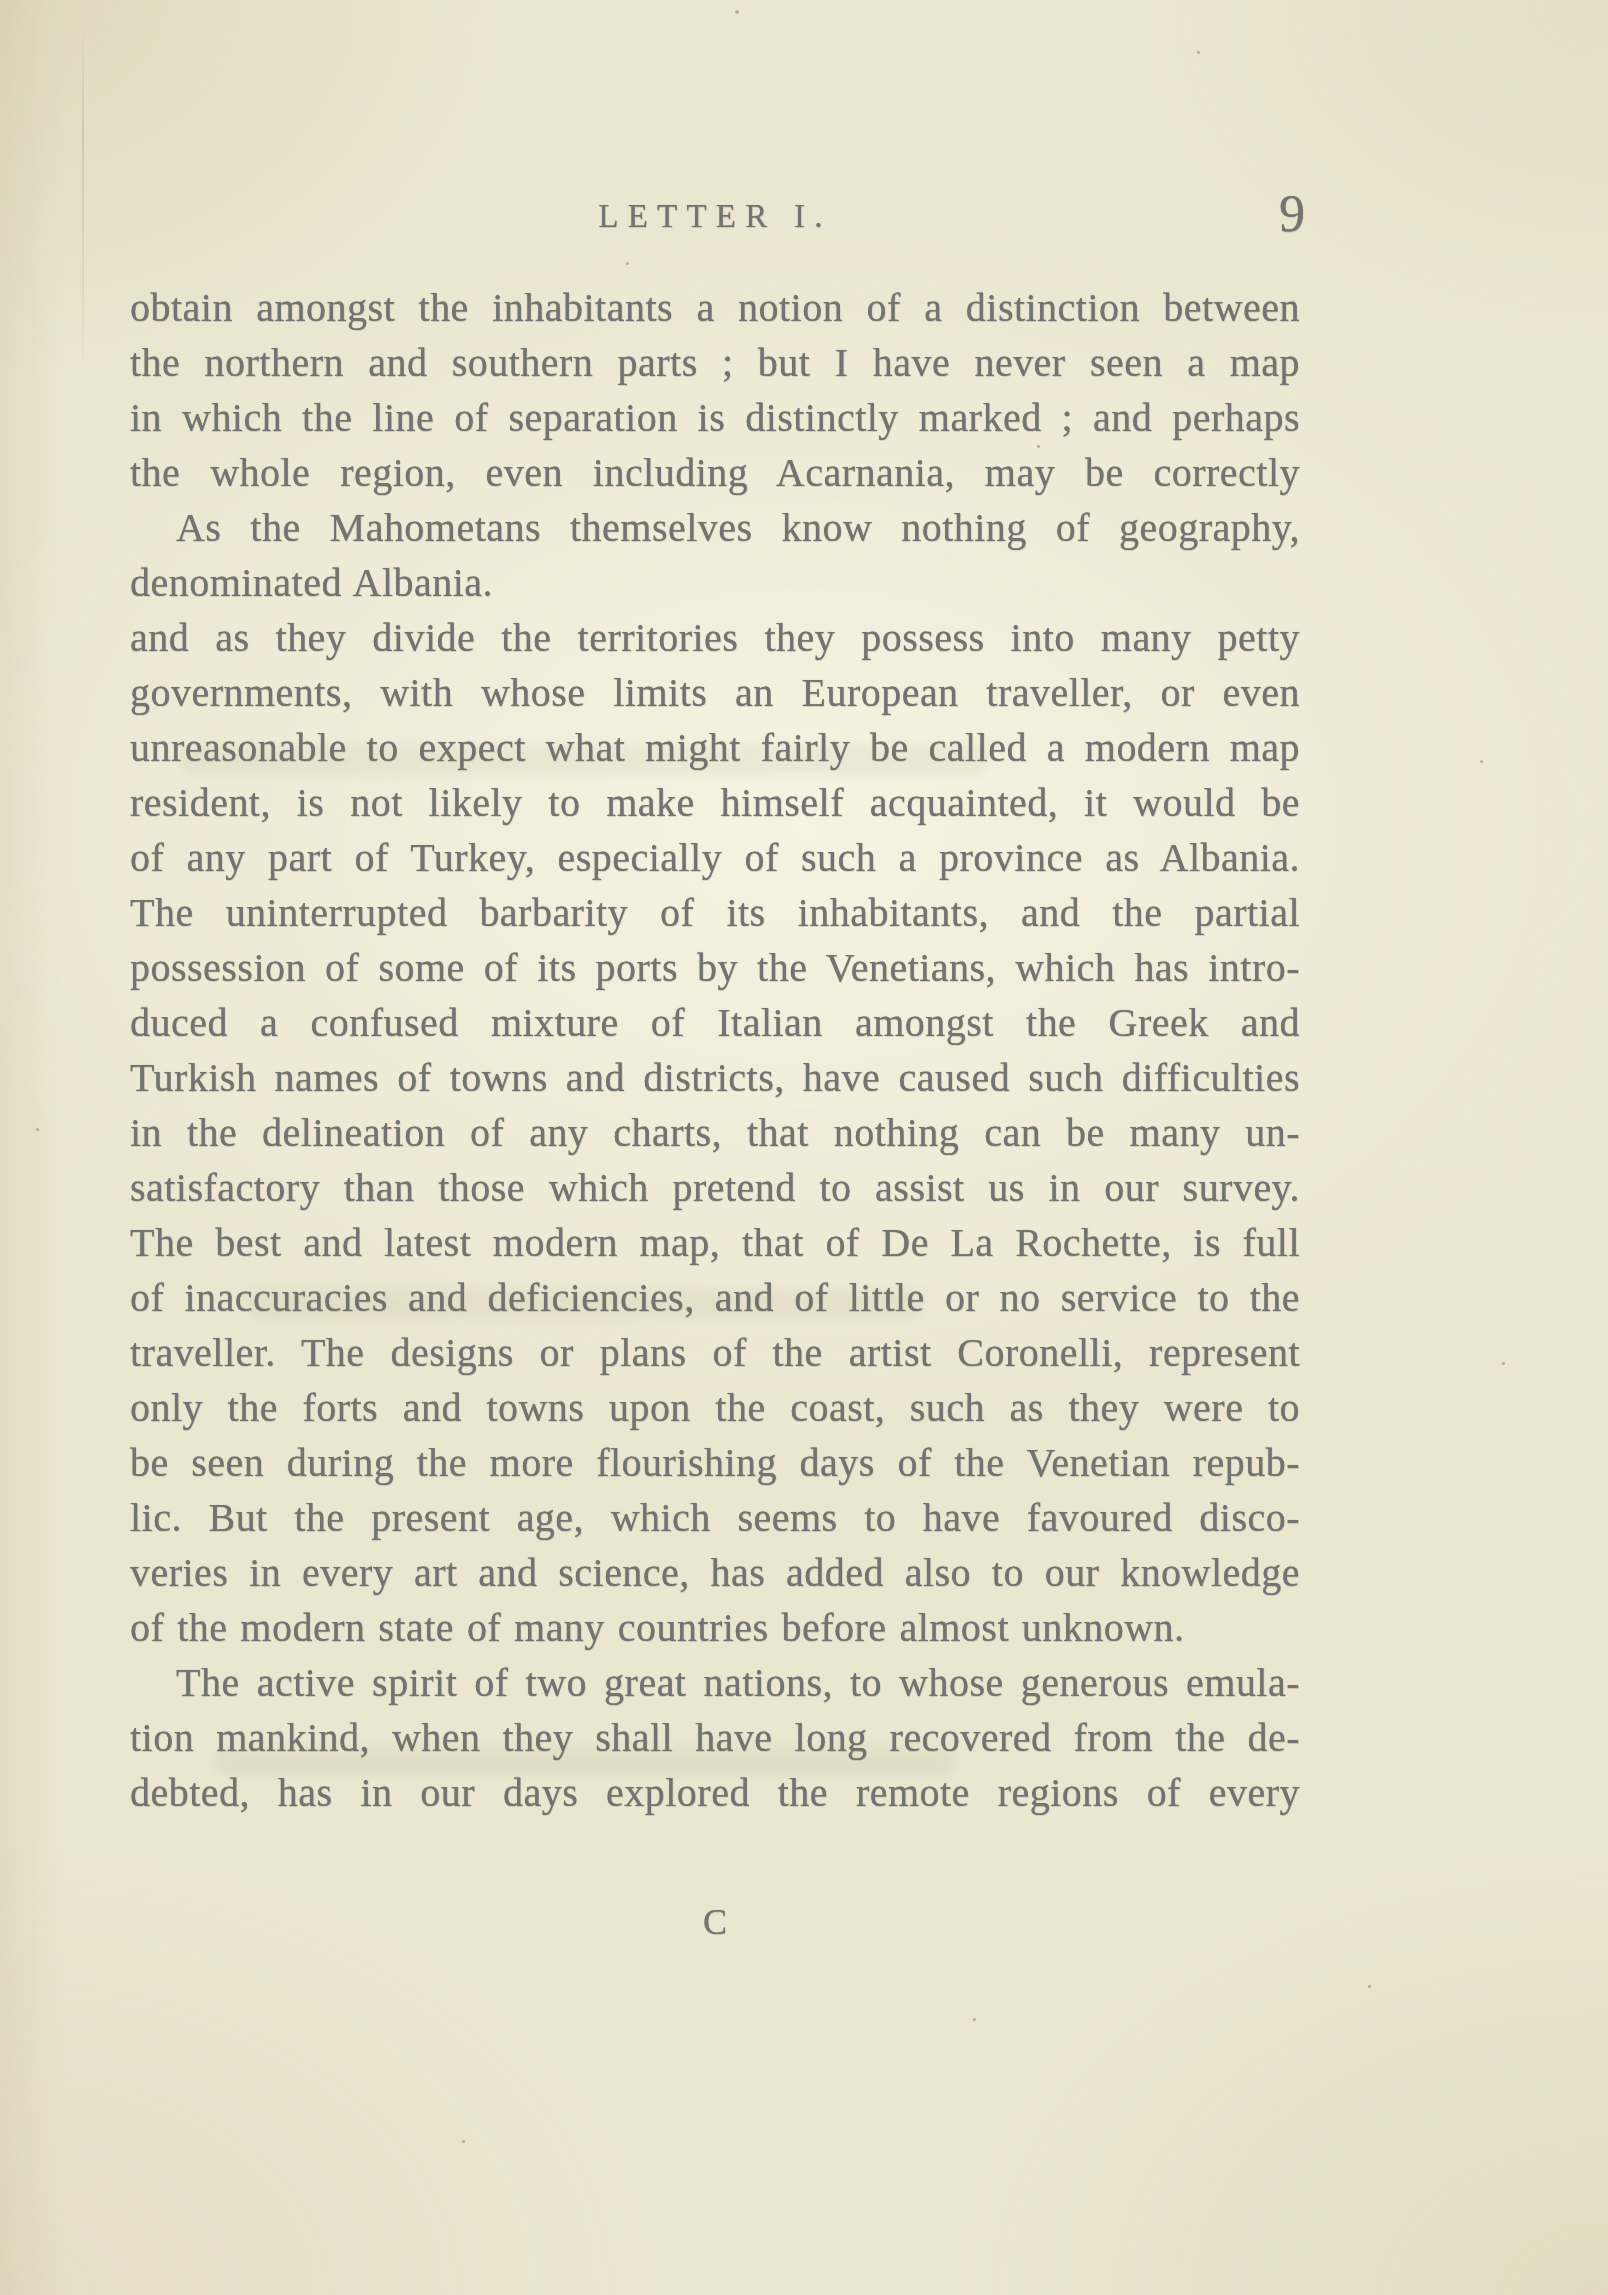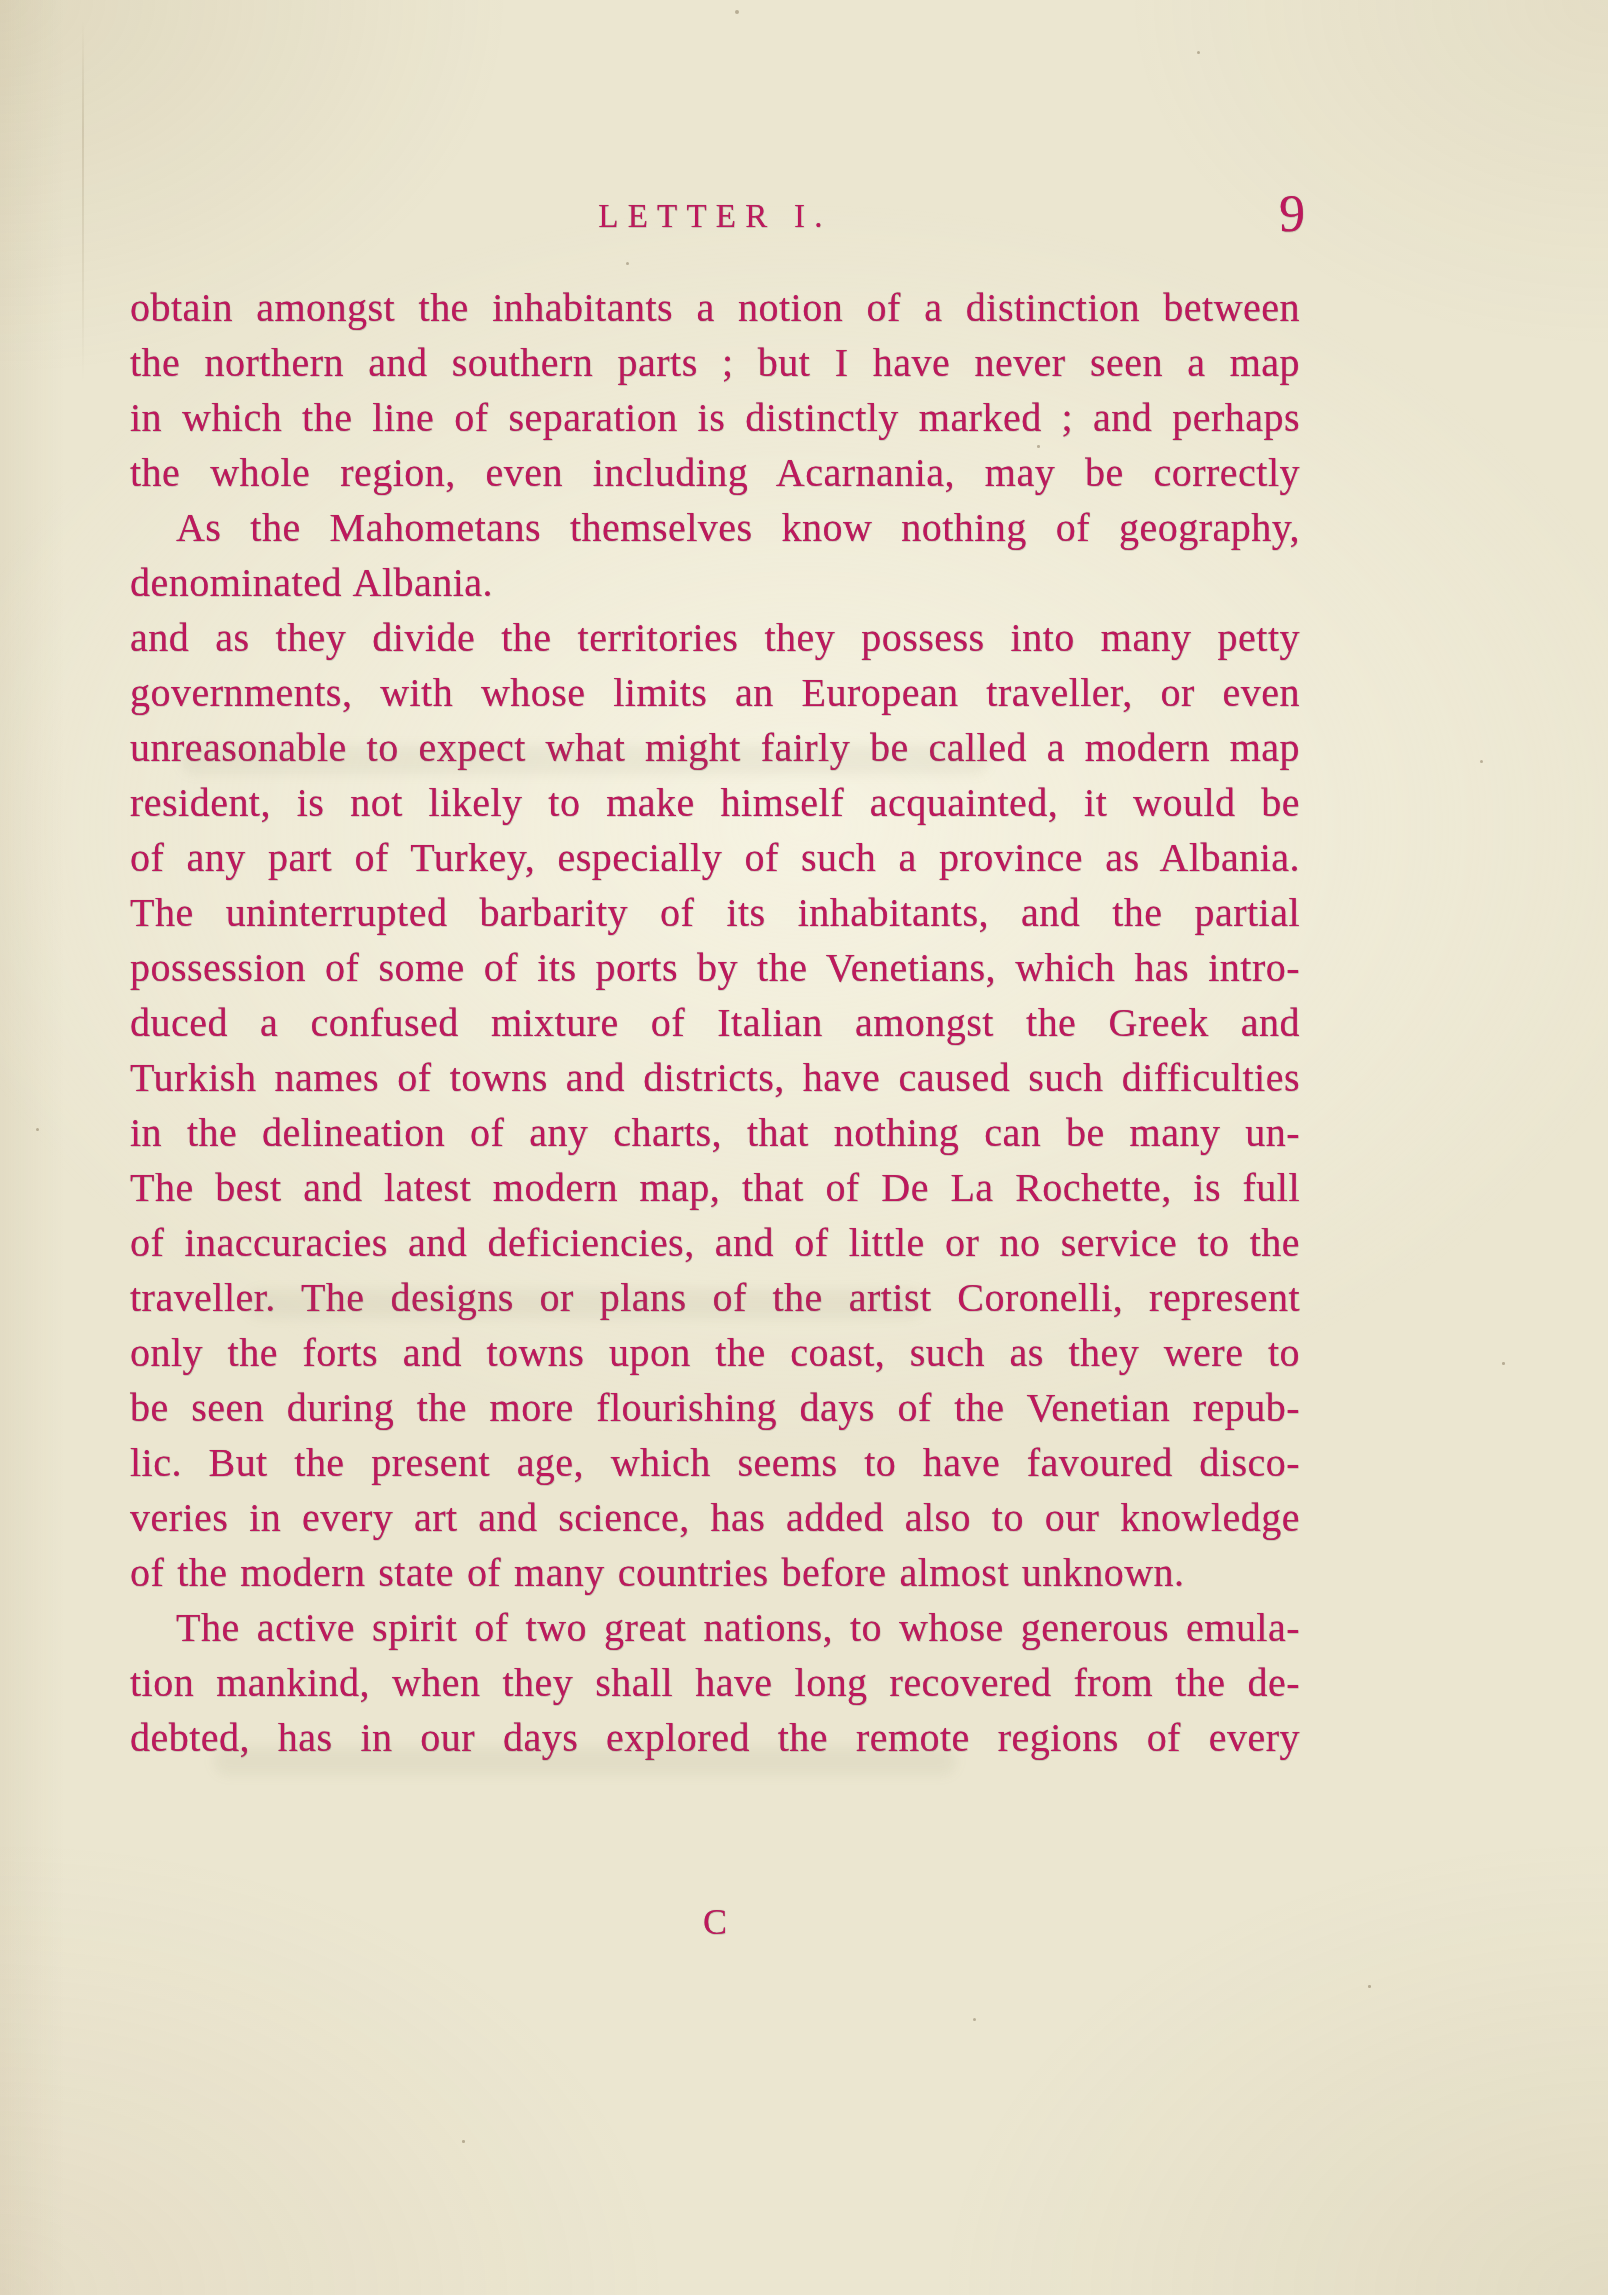--- a/index.html
+++ b/index.html
@@ -19,21 +19,21 @@
       radial-gradient(ellipse 742px 536px at 100% 0%, rgba(166,148,105,0.10), rgba(166,148,105,0) 65%),
       radial-gradient(ellipse 1030px 701px at 100% 100%, rgba(166,148,105,0.13), rgba(166,148,105,0) 65%),
       radial-gradient(ellipse 1030px 701px at 0% 100%, rgba(188,158,128,0.12), rgba(188,158,128,0) 65%),
       linear-gradient(90deg, rgba(150,130,90,0.10), rgba(150,130,90,0) 4%);
   }
   .page {
     position: absolute;
     inset: 0;
   }
   .ink {
-    color: #be185d;
+    color: #737373;
     text-shadow: 0 0 0.8px rgba(61,58,47,0.55), 0.6px 0.7px 0 rgba(61,58,47,0.14);
   }
   .running-title {
     position: absolute;
     left: 130px;
     width: 1170px;
     top: 196px;
     text-align: center;
     font-size: 33px;
     line-height: 41px;
@@ -128,20 +128,21 @@
     <div class="line j">and as they divide the territories they possess into many petty</div>
     <div class="line j">governments, with whose limits an European traveller, or even</div>
     <div class="line j">unreasonable to expect what might fairly be called a modern map</div>
     <div class="line j">resident, is not likely to make himself acquainted, it would be</div>
     <div class="line j">of any part of Turkey, especially of such a province as Albania.</div>
     <div class="line j">The uninterrupted barbarity of its inhabitants, and the partial</div>
     <div class="line j">possession of some of its ports by the Venetians, which has intro-</div>
     <div class="line j">duced a confused mixture of Italian amongst the Greek and</div>
     <div class="line j">Turkish names of towns and districts, have caused such difficulties</div>
     <div class="line j">in the delineation of any charts, that nothing can be many un-</div>
+    <div class="line j">satisfactory than those which pretend to assist us in our survey.</div>
     <div class="line j">The best and latest modern map, that of De La Rochette, is full</div>
     <div class="line j">of inaccuracies and deficiencies, and of little or no service to the</div>
     <div class="line j">traveller.  The designs or plans of the artist Coronelli, represent</div>
     <div class="line j">only the forts and towns upon the coast, such as they were to</div>
     <div class="line j">be seen during the more flourishing days of the Venetian repub-</div>
     <div class="line j">lic.  But the present age, which seems to have favoured disco-</div>
     <div class="line j">veries in every art and science, has added also to our knowledge</div>
     <div class="line">of the modern state of many countries before almost unknown.</div>
 
     <div class="line j indent">The active spirit of two great nations, to whose generous emula-</div>

